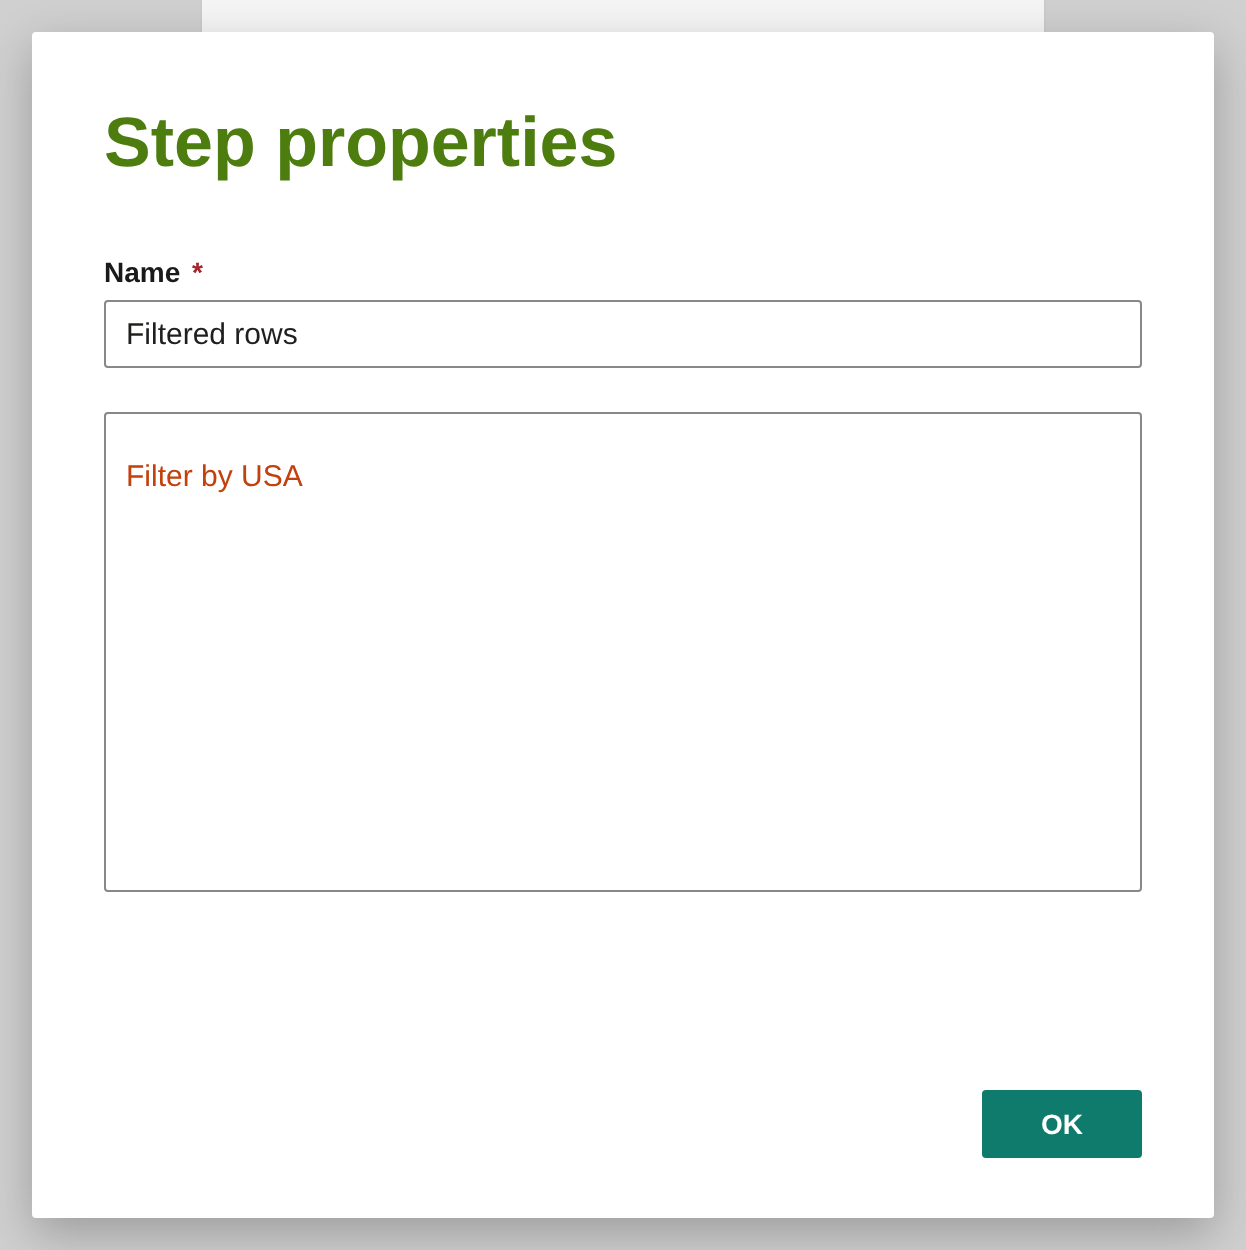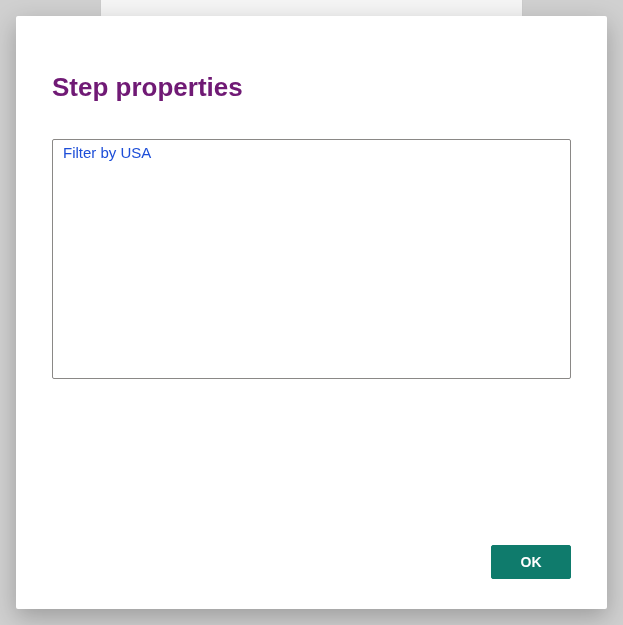--- a/index.html
+++ b/index.html
@@ -40,25 +40,24 @@
       right: 16px;
       bottom: 16px;
       background: #ffffff;
       border-radius: 2px;
       box-shadow: 0 8px 24px rgba(0,0,0,0.25);
       padding: 36px 36px 30px 36px;
       display: flex;
       flex-direction: column;
     }
     .dialog-title {
-      font-size: 26px;
+      font-size: 35px;
       font-weight: 600;
-      color: #701a75;
+      color: #4d7c0f;
       margin-bottom: 36px;
-      margin-top: 20px;
     }
     .field-group {
       margin-bottom: 22px;
     }
     .field-label {
       font-size: 14px;
       font-weight: 600;
       color: #1a1a1a;
       display: block;
       margin-bottom: 6px;
@@ -76,24 +75,24 @@
       font-size: 15px;
       font-family: inherit;
       color: #201f1e;
       outline: none;
     }
     .textarea-input {
       width: 100%;
       height: 240px;
       border: 1px solid #8a8886;
       border-radius: 2px;
-      padding: 4px 10px;
+      padding: 23px 10px;
       font-size: 15px;
       font-family: inherit;
-      color: #1d4ed8;
+      color: #c2410c;
       outline: none;
       resize: none;
     }
     .button-row {
       margin-top: auto;
       display: flex;
       justify-content: flex-end;
       gap: 24px;
       padding-top: 24px;
     }
@@ -122,20 +121,27 @@
 </head>
 <body>
 
 <div class="backdrop">
   <div class="backdrop-hint"></div>
 </div>
 
 <div class="modal">
   <h1 class="dialog-title">Step properties</h1>
 
+  <div class="field-group">
+    <label class="field-label">
+      <span>Name</span>
+      <span class="required">*</span>
+    </label>
+    <input type="text" class="text-input" value="Filtered rows" style="">
+  </div>
 
   <div class="field-group">
     <textarea class="textarea-input" style="">Filter by USA</textarea>
   </div>
 
   <div class="button-row">
     <button class="btn btn-primary">OK</button>
   </div>
 </div>
 

